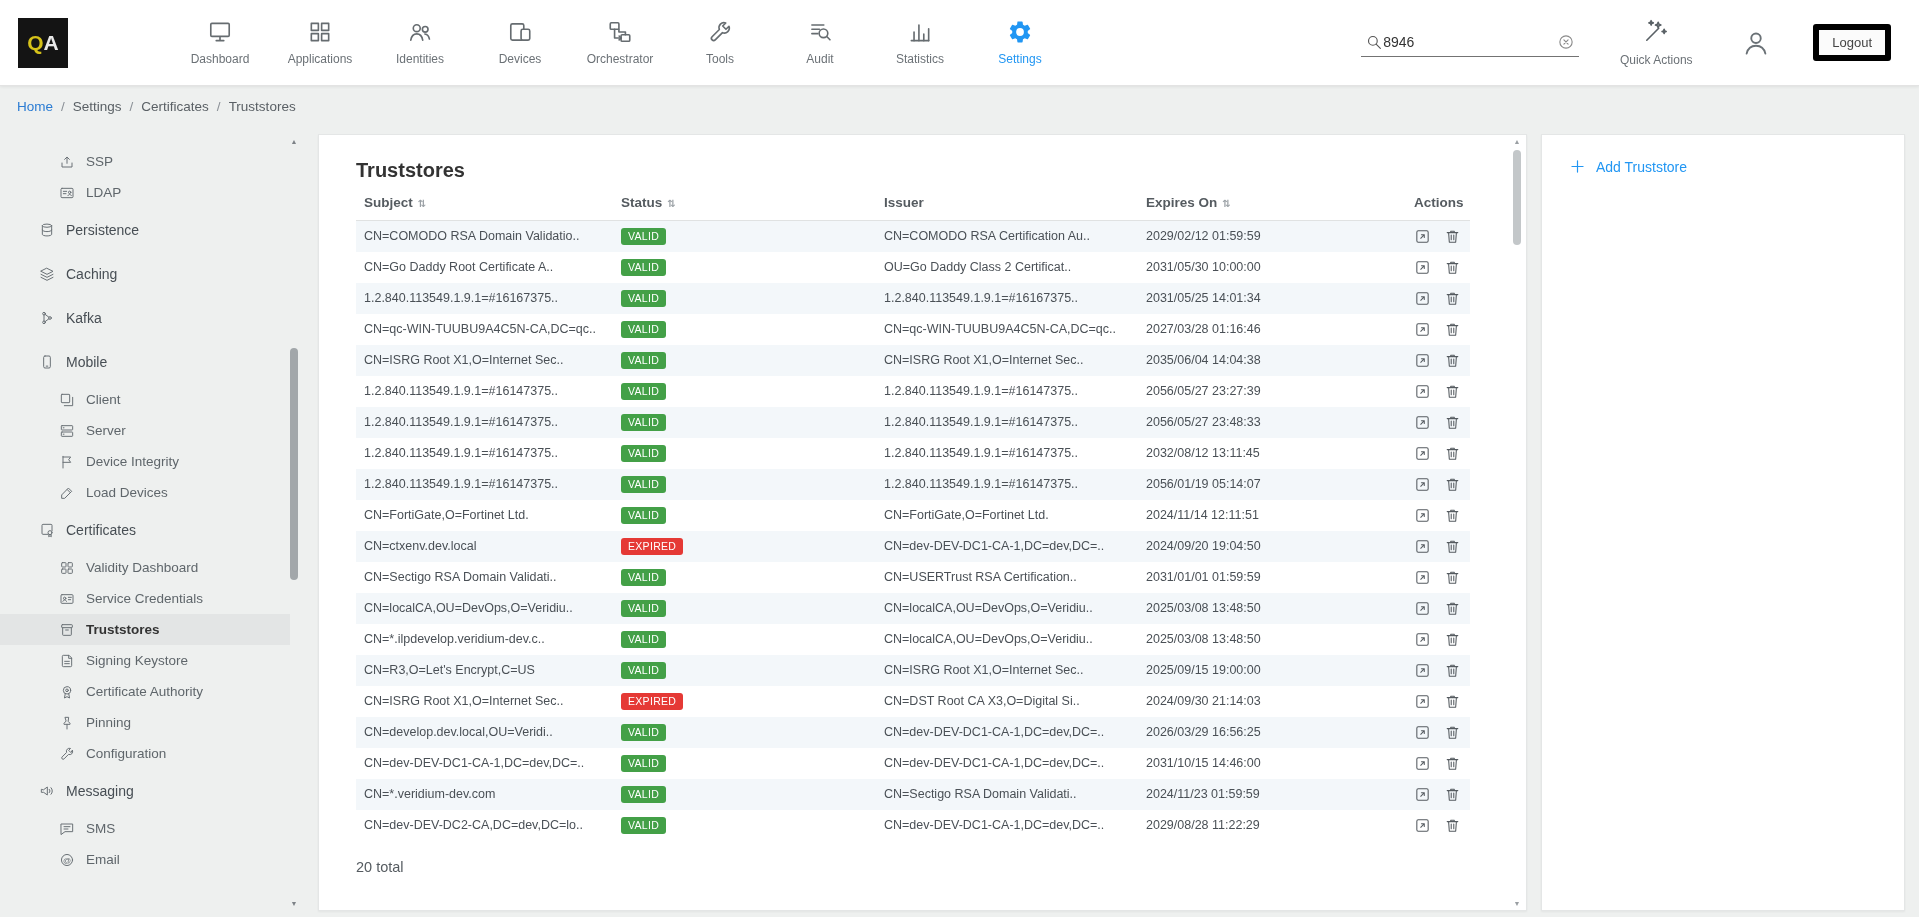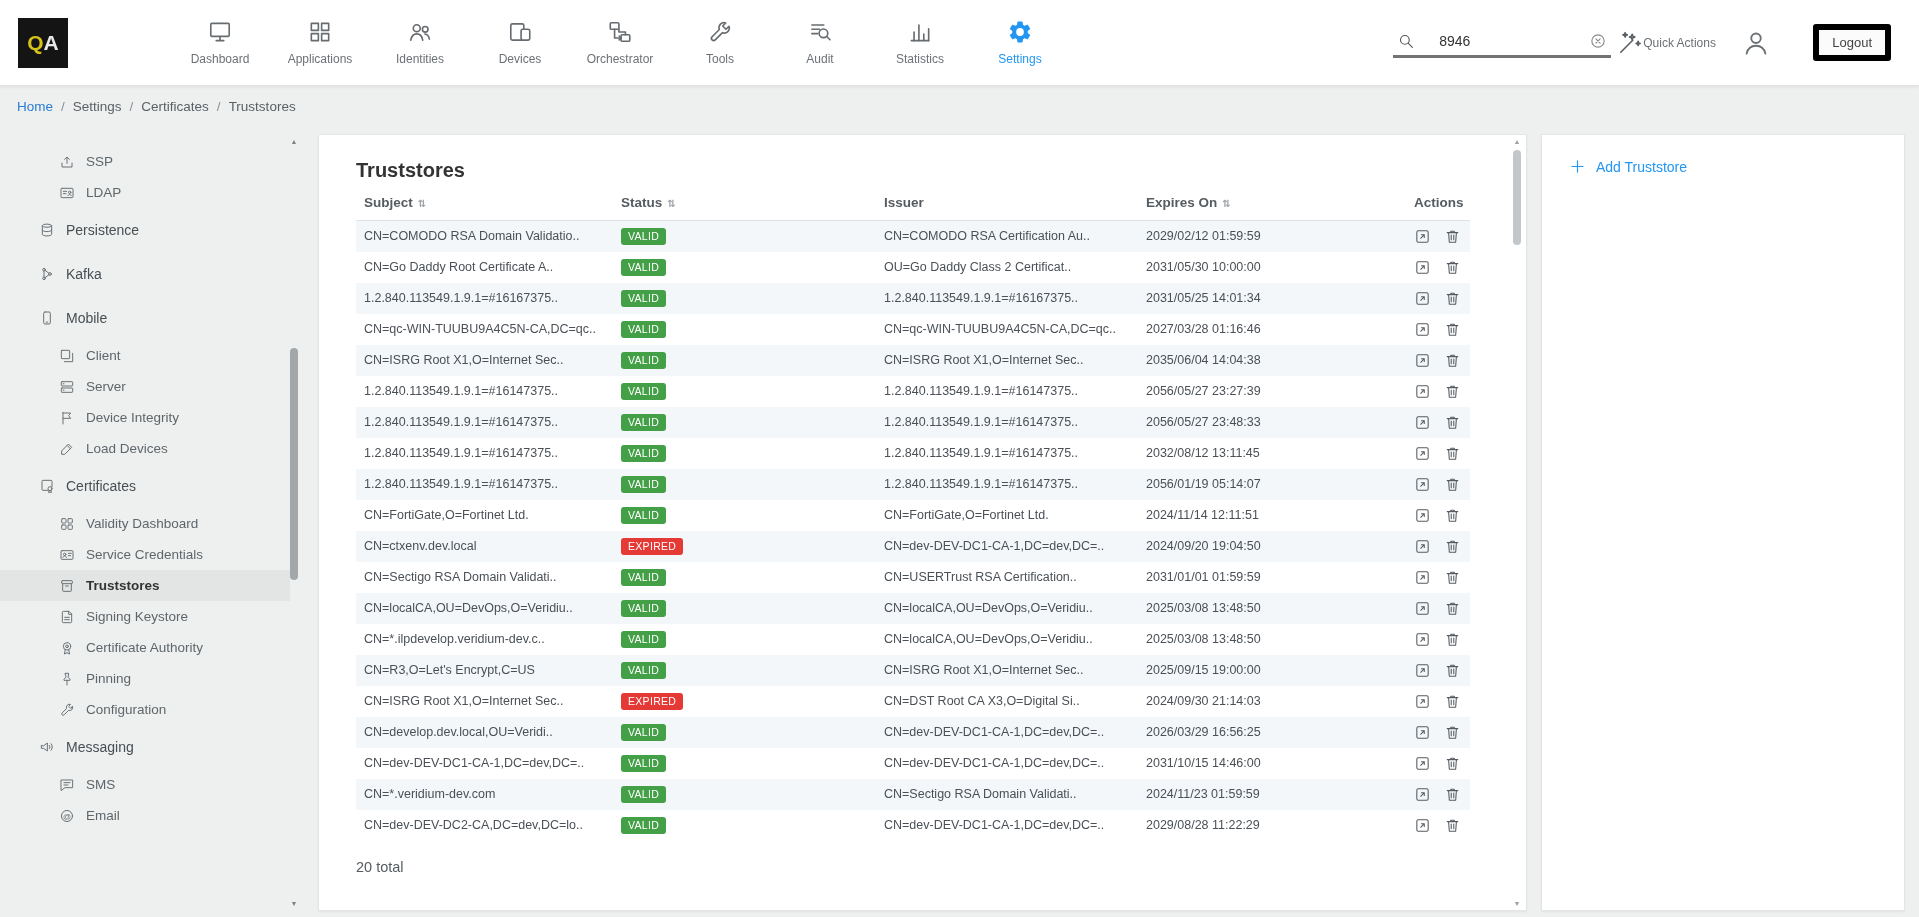--- a/index.html
+++ b/index.html
@@ -29,31 +29,31 @@
   .nav-item {
     width:100px; display:flex; flex-direction:column; align-items:center;
     gap:7px; color:#666c70; cursor:pointer;
   }
   .nav-label { font-size:12px; color:#6b7176; white-space:nowrap; }
   .nav-item.active { color:var(--accent,#2196f3); }
   .nav-item.active .nav-label { color:var(--accent,#2196f3); }
 
   .top-right { margin-left:auto; display:flex; align-items:center; margin-right:28px; }
   .search {
-    display:flex; align-items:center; gap:24px; width:218px;
-    border-bottom:3px solid #737373; padding:5px 4px; color:#555;
+    display:flex; align-items:center; gap:0; width:218px;
+    border-bottom:1px solid #737373; padding:5px 4px; color:#555;
   }
   .search-input {
     border:none; outline:none; flex:1; min-width:0; font-size:14px; color:#333;
     font-family:inherit; background:transparent;
   }
   .clear-slot { color:#8a8a8a; cursor:pointer; }
   .quick-actions {
-    margin-left:6px; display:flex; flex-direction:row; align-items:center;
-    gap:0; color:#5a6166; font-size:11px; cursor:pointer; width:78px;
+    margin-left:38px; display:flex; flex-direction:column; align-items:center;
+    gap:9px; color:#5a6166; font-size:11px; cursor:pointer; width:78px;
   }
   .user-slot { margin-left:46px; color:#6a7176; cursor:pointer; }
   .logout {
     margin-left:42px; padding:5px 13px; background:#fbfbfb; border:6px solid #000000;
     border-radius:3px; font-size:13px; color:#444; cursor:pointer; font-family:inherit;
   }
 
   
   .breadcrumb {
     height:40px; display:flex; align-items:center; padding-left:17px;
@@ -288,20 +288,29 @@
         </div>
         <div class="sb-item top">
           <span class="icon-slot">
             <svg class="ico" width="16" height="16" viewBox="0 0 24 24" fill="none" stroke="currentColor" stroke-width="1.5" stroke-linecap="round" stroke-linejoin="round">
               <ellipse cx="12" cy="5.5" rx="7" ry="2.4"></ellipse>
               <path d="M5 5.5v13c0 1.3 3.1 2.4 7 2.4s7-1.1 7-2.4v-13"></path>
               <path d="M5 12c0 1.3 3.1 2.4 7 2.4s7-1.1 7-2.4"></path>
             </svg>
           </span>
           <span>Persistence</span>
+        </div>
+        <div class="sb-item top">
+          <span class="icon-slot">
+            <svg class="ico" width="16" height="16" viewBox="0 0 24 24" fill="none" stroke="currentColor" stroke-width="1.5" stroke-linecap="round" stroke-linejoin="round">
+              <path d="M12 3.5L21 8l-9 4.5L3 8z"></path>
+              <path d="M3 12.5l9 4.5 9-4.5M3 17l9 4.5L21 17"></path>
+            </svg>
+          </span>
+          <span>Caching</span>
         </div>
         <div class="sb-item top">
           <span class="icon-slot">
             <svg class="ico" width="16" height="16" viewBox="0 0 24 24" fill="none" stroke="currentColor" stroke-width="1.5" stroke-linecap="round" stroke-linejoin="round">
               <circle cx="7.5" cy="5.5" r="2"></circle>
               <circle cx="7.5" cy="18.5" r="2"></circle>
               <circle cx="16.5" cy="12" r="2"></circle>
               <path d="M7.5 7.5v9M9.2 6.6l5.6 4.2M9.2 17.4l5.6-4.2"></path>
             </svg>
           </span>

